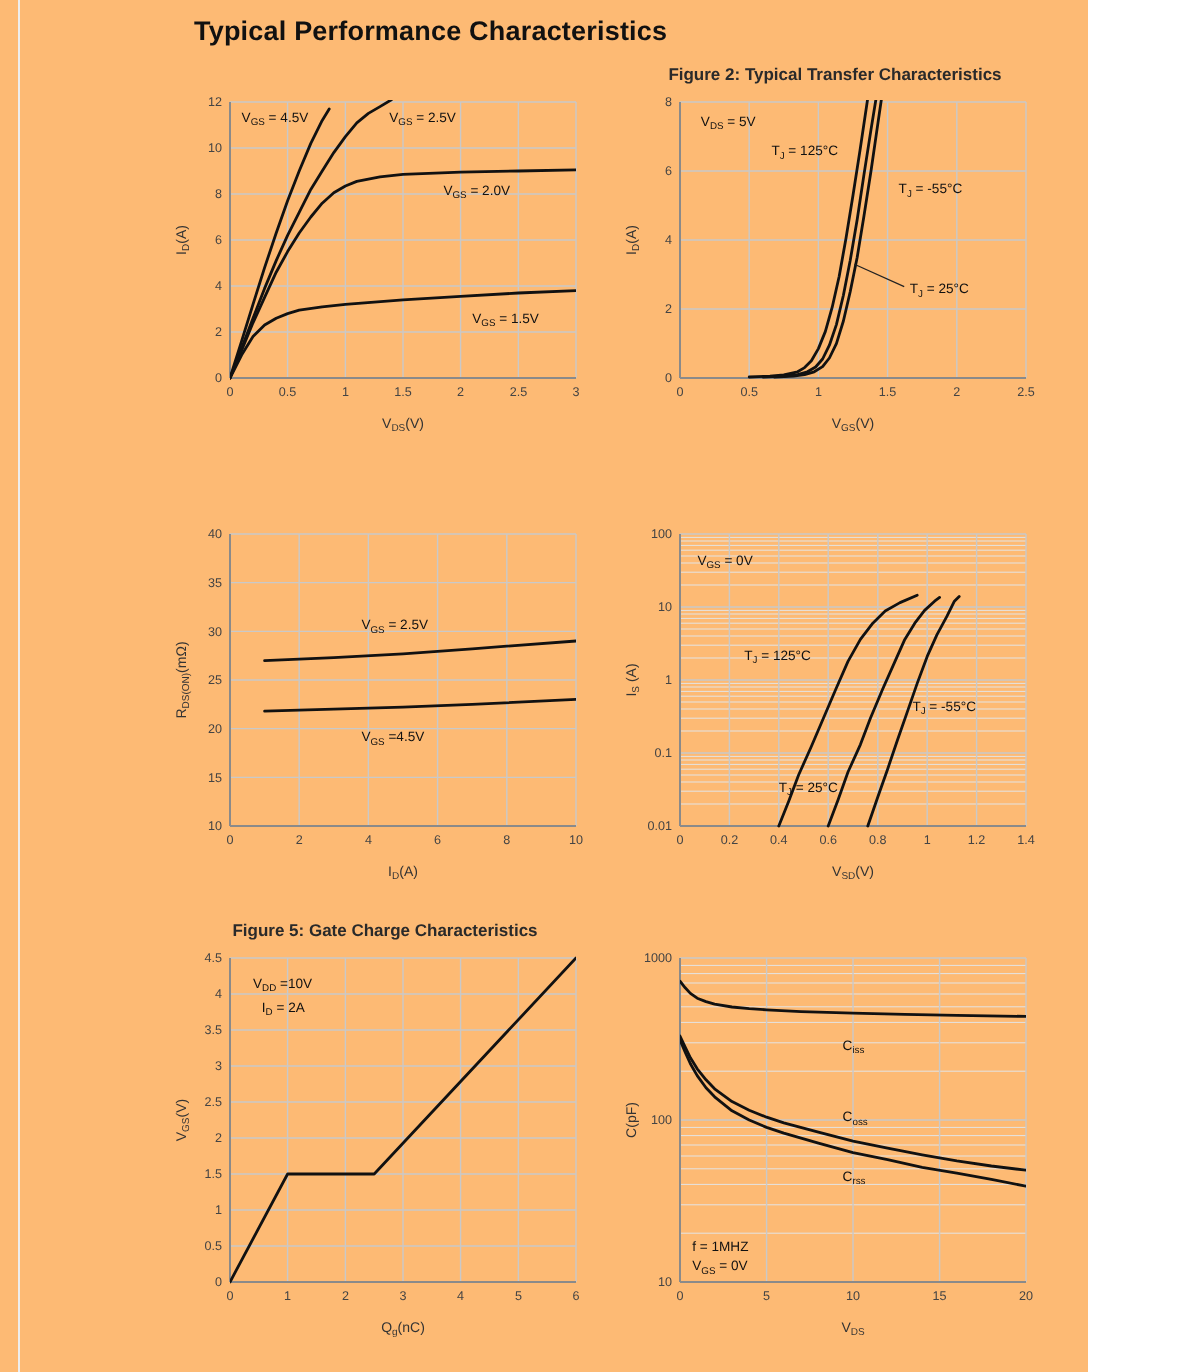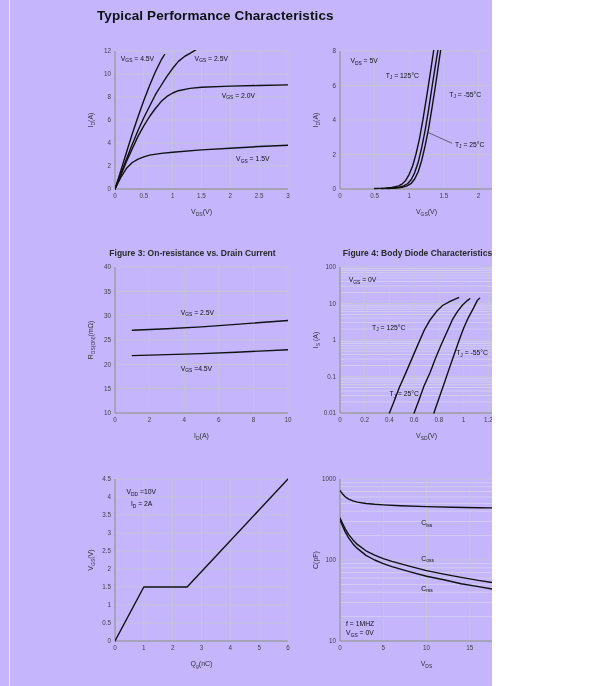--- a/index.html
+++ b/index.html
@@ -1,16 +1,16 @@
 <!DOCTYPE html>
 <html><head>
 <meta charset="utf-8">
 <style>
   html,body{margin:0;padding:0;background:#fff;}
-  .page{position:relative;width:492px;height:686px;background:#c4b5fd;overflow:hidden;
+  .page{position:relative;width:544px;height:686px;background:#fdba74;overflow:hidden;
         font-family:"Liberation Sans",sans-serif;}
   .page-edge{position:absolute;left:9px;top:0;width:1px;height:100%;background:#ededed;}
   .page-title{position:absolute;left:97px;top:8px;font-size:13.5px;font-weight:bold;color:#111;
               letter-spacing:.1px;white-space:nowrap;}
   .fig{position:absolute;width:215px;}
   #fig1{left:85px;top:30px;height:188px;}
   #fig2{left:310px;top:30px;height:188px;}
   #fig3{left:85px;top:246px;height:196px;}
   #fig4{left:310px;top:246px;height:196px;}
   #fig5{left:85px;top:458px;height:212px;}
@@ -72,20 +72,21 @@
           <text x="116.5" y="170" text-anchor="middle" font-size="7" fill="#333"><tspan>V</tspan><tspan font-size="5.0" dy="1.6">DS</tspan><tspan dy="-1.6">(V)</tspan></text>
           <text transform="translate(8 76.0) rotate(-90)" text-anchor="middle" font-size="7" fill="#333"><tspan>I</tspan><tspan font-size="5.0" dy="1.6">D</tspan><tspan dy="-1.6">(A)</tspan></text>
           <text x="35.8" y="16.8" text-anchor="start" font-size="6.8" fill="#111"><tspan>V</tspan><tspan font-size="4.9" dy="1.6">GS</tspan><tspan dy="-1.6"> = 4.5V</tspan></text>
           <text x="109.6" y="16.8" text-anchor="start" font-size="6.8" fill="#111"><tspan>V</tspan><tspan font-size="4.9" dy="1.6">GS</tspan><tspan dy="-1.6"> = 2.5V</tspan></text>
           <text x="136.7" y="53.6" text-anchor="start" font-size="6.8" fill="#111"><tspan>V</tspan><tspan font-size="4.9" dy="1.6">GS</tspan><tspan dy="-1.6"> = 2.0V</tspan></text>
           <text x="151.1" y="117.4" text-anchor="start" font-size="6.8" fill="#111"><tspan>V</tspan><tspan font-size="4.9" dy="1.6">GS</tspan><tspan dy="-1.6"> = 1.5V</tspan></text>
         </svg>
       </div>
   </div>
   <div class="fig" id="fig2">
+    <div class="fig-title">Figure 2: Typical Transfer Characteristics</div>
     <div class="chart">
         <svg width="215" height="174" viewBox="0 0 215 174">
           <line x1="30.0" x2="30.0" y1="7" y2="145" stroke="#c9c9c9" stroke-width="0.7"></line>
           <line x1="64.6" x2="64.6" y1="7" y2="145" stroke="#c9c9c9" stroke-width="0.7"></line>
           <line x1="99.2" x2="99.2" y1="7" y2="145" stroke="#c9c9c9" stroke-width="0.7"></line>
           <line x1="133.8" x2="133.8" y1="7" y2="145" stroke="#c9c9c9" stroke-width="0.7"></line>
           <line x1="168.4" x2="168.4" y1="7" y2="145" stroke="#c9c9c9" stroke-width="0.7"></line>
           <line x1="203.0" x2="203.0" y1="7" y2="145" stroke="#c9c9c9" stroke-width="0.7"></line>
           <line x1="30" x2="203" y1="145.0" y2="145.0" stroke="#c9c9c9" stroke-width="0.7"></line>
           <line x1="30" x2="203" y1="110.5" y2="110.5" stroke="#c9c9c9" stroke-width="0.7"></line>
@@ -117,21 +118,20 @@
           <text transform="translate(8 76.0) rotate(-90)" text-anchor="middle" font-size="7" fill="#333"><tspan>I</tspan><tspan font-size="5.0" dy="1.6">D</tspan><tspan dy="-1.6">(A)</tspan></text>
           <text x="40.4" y="19.1" text-anchor="start" font-size="6.8" fill="#111"><tspan>V</tspan><tspan font-size="4.9" dy="1.6">DS</tspan><tspan dy="-1.6"> = 5V</tspan></text>
           <text x="75.7" y="33.7" text-anchor="start" font-size="6.8" fill="#111"><tspan>T</tspan><tspan font-size="4.9" dy="1.6">J</tspan><tspan dy="-1.6"> = 125°C</tspan></text>
           <text x="139.3" y="52.7" text-anchor="start" font-size="6.8" fill="#111"><tspan>T</tspan><tspan font-size="4.9" dy="1.6">J</tspan><tspan dy="-1.6"> = -55°C</tspan></text>
           <line x1="142.1" y1="99.3" x2="117.2" y2="88.1" stroke="#222" stroke-width="0.6"></line>
           <text x="144.9" y="102.7" text-anchor="start" font-size="6.8" fill="#111"><tspan>T</tspan><tspan font-size="4.9" dy="1.6">J</tspan><tspan dy="-1.6"> = 25°C</tspan></text>
         </svg>
       </div>
   </div>
   <div class="fig" id="fig3">
-    <div class="fig-title">Figure 3: On-resistance vs. Drain Current</div>
     <div class="chart">
         <svg width="215" height="182" viewBox="0 0 215 182">
           <line x1="30.0" x2="30.0" y1="7" y2="153" stroke="#c9c9c9" stroke-width="0.7"></line>
           <line x1="64.6" x2="64.6" y1="7" y2="153" stroke="#c9c9c9" stroke-width="0.7"></line>
           <line x1="99.2" x2="99.2" y1="7" y2="153" stroke="#c9c9c9" stroke-width="0.7"></line>
           <line x1="133.8" x2="133.8" y1="7" y2="153" stroke="#c9c9c9" stroke-width="0.7"></line>
           <line x1="168.4" x2="168.4" y1="7" y2="153" stroke="#c9c9c9" stroke-width="0.7"></line>
           <line x1="203.0" x2="203.0" y1="7" y2="153" stroke="#c9c9c9" stroke-width="0.7"></line>
           <line x1="30" x2="203" y1="153.0" y2="153.0" stroke="#c9c9c9" stroke-width="0.7"></line>
           <line x1="30" x2="203" y1="128.7" y2="128.7" stroke="#c9c9c9" stroke-width="0.7"></line>
@@ -163,21 +163,20 @@
           <text x="26" y="33.5" text-anchor="end" font-size="6.3" fill="#444">35</text>
           <text x="26" y="9.2" text-anchor="end" font-size="6.3" fill="#444">40</text>
           <text x="116.5" y="178" text-anchor="middle" font-size="7" fill="#333"><tspan>I</tspan><tspan font-size="5.0" dy="1.6">D</tspan><tspan dy="-1.6">(A)</tspan></text>
           <text transform="translate(8 80.0) rotate(-90)" text-anchor="middle" font-size="7" fill="#333"><tspan>R</tspan><tspan font-size="5.0" dy="1.6">DS(ON)</tspan><tspan dy="-1.6">(mΩ)</tspan></text>
           <text x="95.7" y="54.7" text-anchor="start" font-size="6.8" fill="#111"><tspan>V</tspan><tspan font-size="4.9" dy="1.6">GS</tspan><tspan dy="-1.6"> = 2.5V</tspan></text>
           <text x="95.7" y="110.7" text-anchor="start" font-size="6.8" fill="#111"><tspan>V</tspan><tspan font-size="4.9" dy="1.6">GS</tspan><tspan dy="-1.6"> =4.5V</tspan></text>
         </svg>
       </div>
   </div>
   <div class="fig" id="fig4">
-    <div class="fig-title">Figure 4: Body Diode Characteristics</div>
     <div class="chart">
         <svg width="215" height="182" viewBox="0 0 215 182">
           <line x1="30" x2="203" y1="142.0" y2="142.0" stroke="#e4e4e4" stroke-width="0.5"></line>
           <line x1="30" x2="203" y1="135.6" y2="135.6" stroke="#e4e4e4" stroke-width="0.5"></line>
           <line x1="30" x2="203" y1="131.0" y2="131.0" stroke="#e4e4e4" stroke-width="0.5"></line>
           <line x1="30" x2="203" y1="127.5" y2="127.5" stroke="#e4e4e4" stroke-width="0.5"></line>
           <line x1="30" x2="203" y1="124.6" y2="124.6" stroke="#e4e4e4" stroke-width="0.5"></line>
           <line x1="30" x2="203" y1="122.2" y2="122.2" stroke="#e4e4e4" stroke-width="0.5"></line>
           <line x1="30" x2="203" y1="120.0" y2="120.0" stroke="#e4e4e4" stroke-width="0.5"></line>
           <line x1="30" x2="203" y1="118.2" y2="118.2" stroke="#e4e4e4" stroke-width="0.5"></line>
@@ -244,20 +243,21 @@
           <text x="116.5" y="178" text-anchor="middle" font-size="7" fill="#333"><tspan>V</tspan><tspan font-size="5.0" dy="1.6">SD</tspan><tspan dy="-1.6">(V)</tspan></text>
           <text transform="translate(8 80.0) rotate(-90)" text-anchor="middle" font-size="7" fill="#333"><tspan>I</tspan><tspan font-size="5.0" dy="1.6">S</tspan><tspan dy="-1.6"> (A)</tspan></text>
           <text x="38.7" y="22.3" text-anchor="start" font-size="6.8" fill="#111"><tspan>V</tspan><tspan font-size="4.9" dy="1.6">GS</tspan><tspan dy="-1.6"> = 0V</tspan></text>
           <text x="62.1" y="69.8" text-anchor="start" font-size="6.8" fill="#111"><tspan>T</tspan><tspan font-size="4.9" dy="1.6">J</tspan><tspan dy="-1.6"> = 125°C</tspan></text>
           <text x="146.2" y="95.3" text-anchor="start" font-size="6.8" fill="#111"><tspan>T</tspan><tspan font-size="4.9" dy="1.6">J</tspan><tspan dy="-1.6"> = -55°C</tspan></text>
           <text x="79.4" y="136.1" text-anchor="start" font-size="6.8" fill="#111"><tspan>T</tspan><tspan font-size="4.9" dy="1.6">J</tspan><tspan dy="-1.6"> = 25°C</tspan></text>
         </svg>
       </div>
   </div>
   <div class="fig" id="fig5">
+    <div class="fig-title">Figure 5: Gate Charge Characteristics</div>
     <div class="chart">
         <svg width="215" height="198" viewBox="0 0 215 198">
           <line x1="30.0" x2="30.0" y1="7" y2="169" stroke="#c9c9c9" stroke-width="0.7"></line>
           <line x1="58.8" x2="58.8" y1="7" y2="169" stroke="#c9c9c9" stroke-width="0.7"></line>
           <line x1="87.7" x2="87.7" y1="7" y2="169" stroke="#c9c9c9" stroke-width="0.7"></line>
           <line x1="116.5" x2="116.5" y1="7" y2="169" stroke="#c9c9c9" stroke-width="0.7"></line>
           <line x1="145.3" x2="145.3" y1="7" y2="169" stroke="#c9c9c9" stroke-width="0.7"></line>
           <line x1="174.2" x2="174.2" y1="7" y2="169" stroke="#c9c9c9" stroke-width="0.7"></line>
           <line x1="203.0" x2="203.0" y1="7" y2="169" stroke="#c9c9c9" stroke-width="0.7"></line>
           <line x1="30" x2="203" y1="169.0" y2="169.0" stroke="#c9c9c9" stroke-width="0.7"></line>

